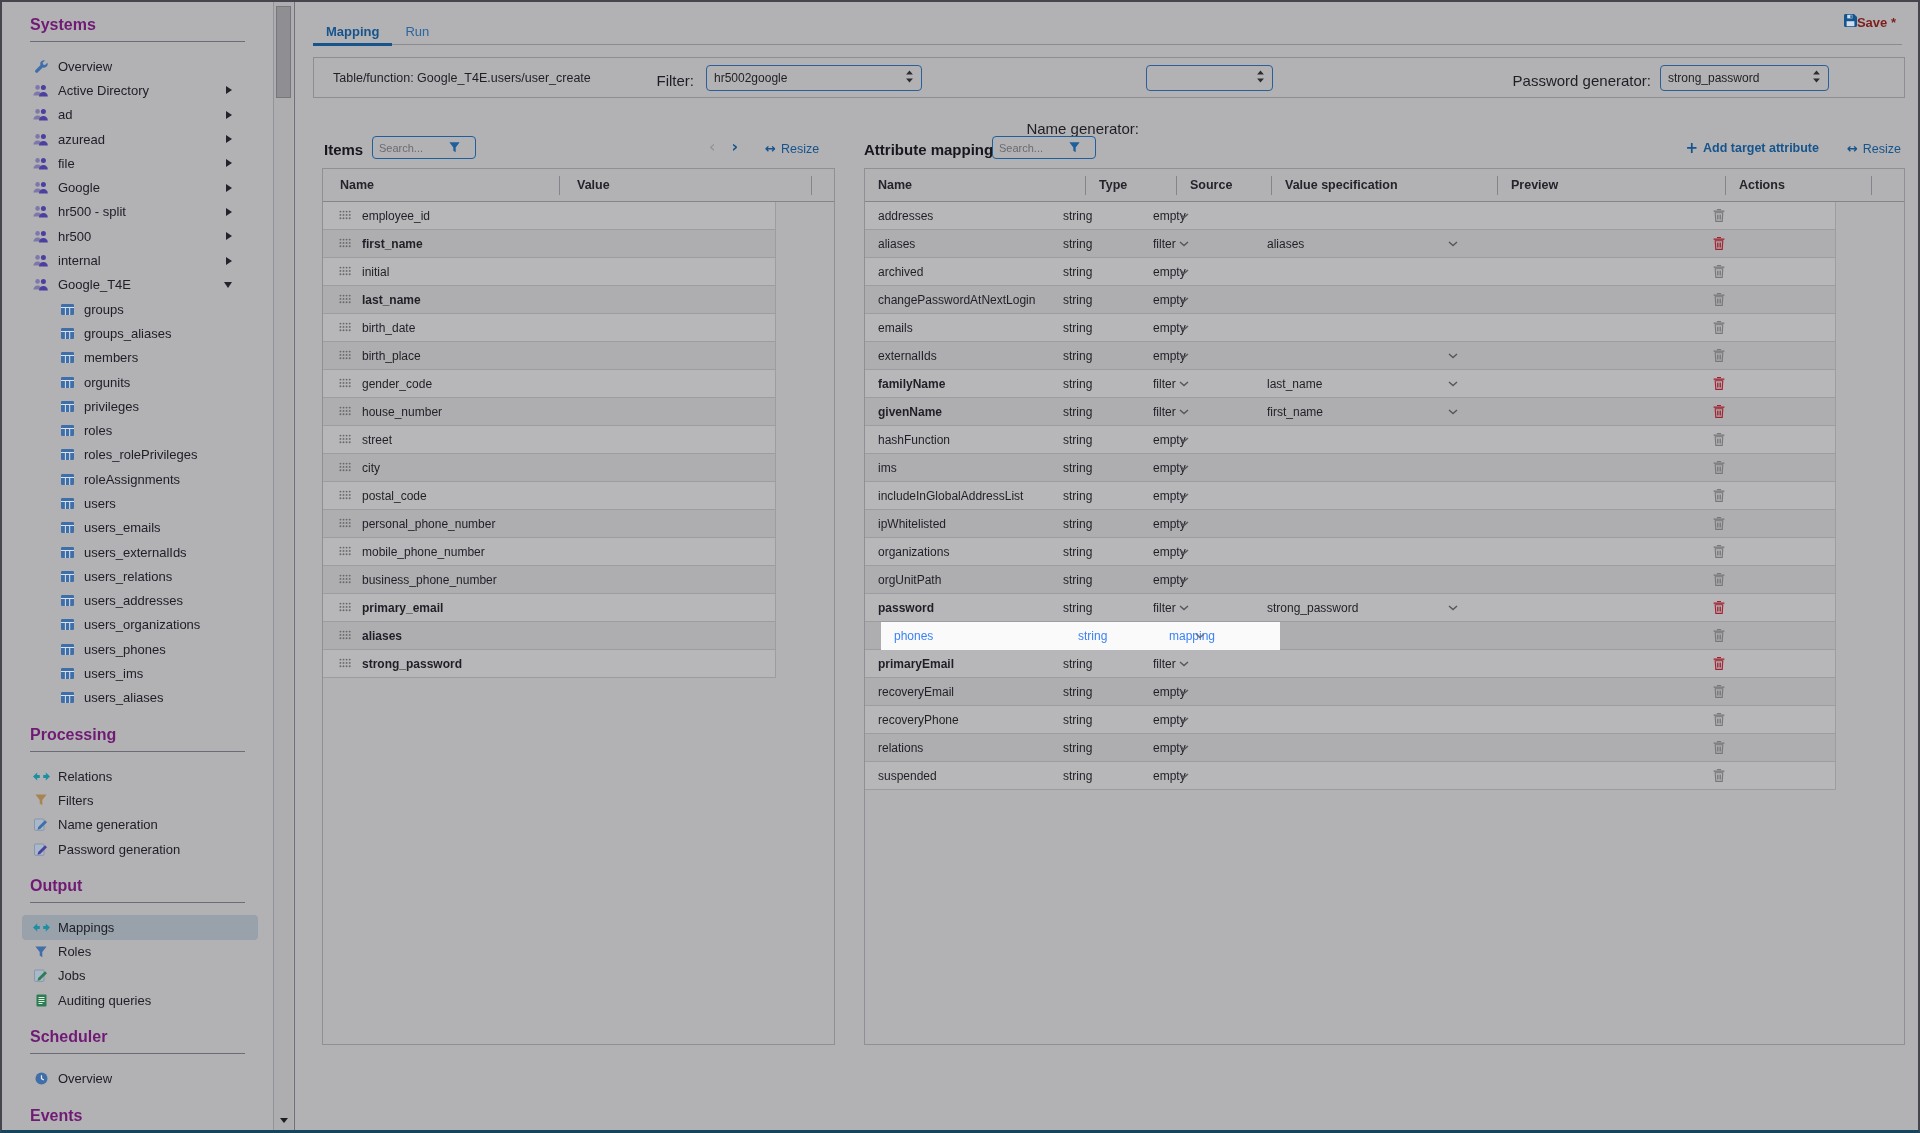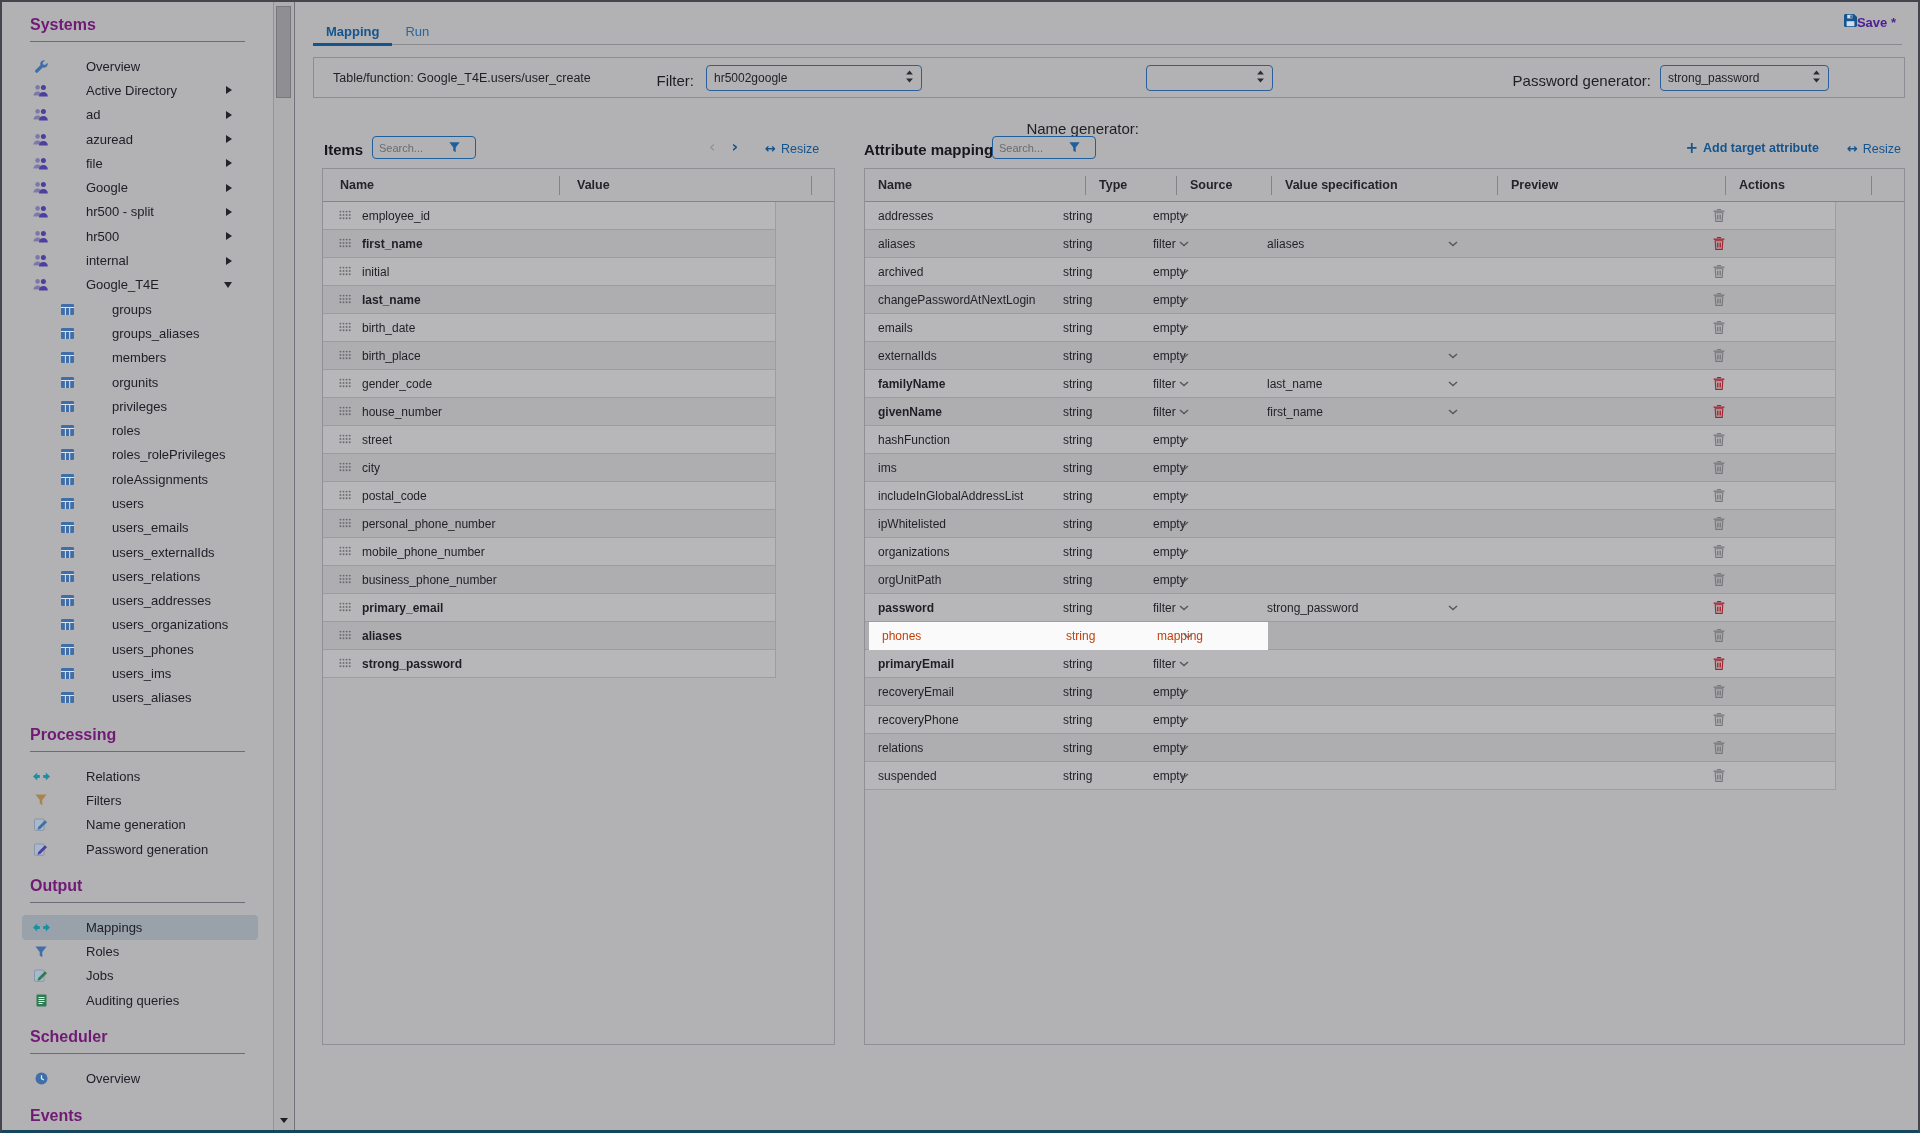--- a/index.html
+++ b/index.html
@@ -7,39 +7,39 @@
   .page{position:absolute;inset:0;border:2px solid #45454d;border-bottom:3px solid #16465e;
     box-sizing:border-box;background:#b2b2b4;}
   
   .sidebar{position:absolute;left:0;top:0;bottom:0;width:291px;}
   .sb-content{position:absolute;left:0;top:0;bottom:0;right:19px;overflow:hidden;
     padding:14px 0 0 28px;box-sizing:border-box;}
   .sb-section+.sb-section{margin-top:16px;}
   .sb-title{font-size:16px;font-weight:700;color:#701a75;}
   .sb-rule{border-top:1px solid #6c6c77;width:215px;margin:7px 0 12px 0;}
   .nav-item{height:24.3px;display:flex;align-items:center;position:relative;width:228px;
-    padding-left:2px;box-sizing:border-box;color:#202029;font-size:13px;cursor:pointer;gap:28px;}
+    padding-left:2px;box-sizing:border-box;color:#202029;font-size:13px;cursor:pointer;}
   .nav-item .nav-ic{width:18px;display:flex;justify-content:center;margin-right:8px;flex:none;}
   .nav-item.child{margin-left:26px;width:202px;}
   .nav-item.selected{background:#99a1ab;border-radius:4px;margin-left:-8px;padding-left:10px;width:236px;}
   .nav-arrow{position:absolute;right:26px;width:0;height:0;}
   .nav-arrow.collapsed{border-left:6px solid #23232c;border-top:4px solid transparent;border-bottom:4px solid transparent;}
   .nav-arrow.expanded{border-top:6px solid #23232c;border-left:4px solid transparent;border-right:4px solid transparent;}
   .sb-scroll{position:absolute;right:0;top:0;bottom:0;width:19px;background:#aeaeb0;border-left:1px solid #93939a;}
   .sb-thumb{position:absolute;top:4px;left:2px;right:2px;height:92px;background:#8e8e93;border:1px solid #77777c;box-sizing:border-box;}
   .sb-btn{position:absolute;bottom:3px;left:2px;right:2px;height:13px;display:flex;align-items:center;justify-content:center;cursor:pointer;}
   .sb-btn i{width:0;height:0;border-top:5px solid #1d1d22;border-left:4px solid transparent;border-right:4px solid transparent;}
   
   .main{position:absolute;left:292px;top:0;right:0;bottom:0;border-left:1px solid #70707b;}
   .tabs-row{position:absolute;left:18px;right:16px;top:16px;height:26px;border-bottom:1px solid #8a8a90;display:flex;}
   .tab{padding:0 13px;font-size:13px;color:#2a66a0;position:relative;display:flex;align-items:center;cursor:pointer;}
   .tab.active{color:#15548c;font-weight:700;}
   .tab.active::after{content:"";position:absolute;left:0;right:0;bottom:-2px;height:3px;background:#15548c;}
   .save-btn{position:absolute;top:12px;right:22px;display:flex;align-items:flex-end;
-    color:#4c1d95;font-size:13px;font-weight:700;cursor:pointer;}
+    color:#7f1d1d;font-size:13px;font-weight:700;cursor:pointer;}
   .toolbar{position:absolute;left:18px;top:55px;width:1592px;height:41px;border:1px solid #8d8d93;box-sizing:border-box;}
   .tf-label{position:absolute;left:19px;top:13px;font-size:12.5px;color:#1e1e25;}
   .tb-label{position:absolute;top:14px;font-size:15px;color:#1e1e25;text-align:right;}
   #lbl-filter{left:280px;width:100px;}
   #lbl-ng{left:630px;width:195px;margin-top:48px;}
   #lbl-pg{left:1130px;width:207px;}
   .tb-select{position:absolute;top:7px;height:26px;border:1.5px solid #2a5f99;border-radius:4px;
     box-sizing:border-box;display:flex;align-items:center;padding:0 7px;font-size:12px;color:#1e1e25;cursor:pointer;}
   #sel-filter{left:392px;width:216px;}
   #sel-ng{left:832px;width:127px;}
@@ -81,22 +81,22 @@
   .irow{display:flex;align-items:center;}
   .irow .drag{margin-left:16px;display:flex;cursor:grab;}
   .irow .iname{margin-left:11px;}
   .arow{position:relative;display:grid;grid-template-columns:184px 91px 95px 226px 228px 146px;align-items:center;}
   .acell{padding-left:13px;overflow:hidden;white-space:nowrap;}
   .acell.type{padding-left:14px;}
   .acell.vs{padding-left:32px;}
   .src-chev{position:absolute;left:314px;top:11px;display:flex;cursor:pointer;}
   .vs-chev{position:absolute;left:583px;top:11px;display:flex;cursor:pointer;}
   .trash-btn{margin-left:24px;display:flex;cursor:pointer;}
-  .bright{position:absolute;left:4px;top:0;height:28px;width:399px;background:#fafafb;
-    display:grid;grid-template-columns:184px 91px 124px;align-items:center;color:#c2410c;z-index:6;}
+  .bright{position:absolute;left:16px;top:0;height:28px;width:399px;background:#fafafb;
+    display:grid;grid-template-columns:184px 91px 124px;align-items:center;color:#3b82f6;z-index:6;}
   .bright .acell{padding-left:13px;}
   
   .dd-panel{position:absolute;left:968px;top:620px;width:208px;height:216px;background:#f4f4f5;
     border:1px solid #9b9ba1;box-sizing:border-box;z-index:40;box-shadow:2px 4px 10px rgba(30,30,35,.45);}
   .dd-blank{height:28px;border-bottom:1px solid #cfcfd3;cursor:pointer;}
   .dd-opt{height:24px;line-height:24px;padding-left:12px;font-size:12px;color:#25252b;cursor:pointer;white-space:nowrap;}
   .dd-opt.selected{background:#cbdff1;}
 </style>
 </head>
 <body>

